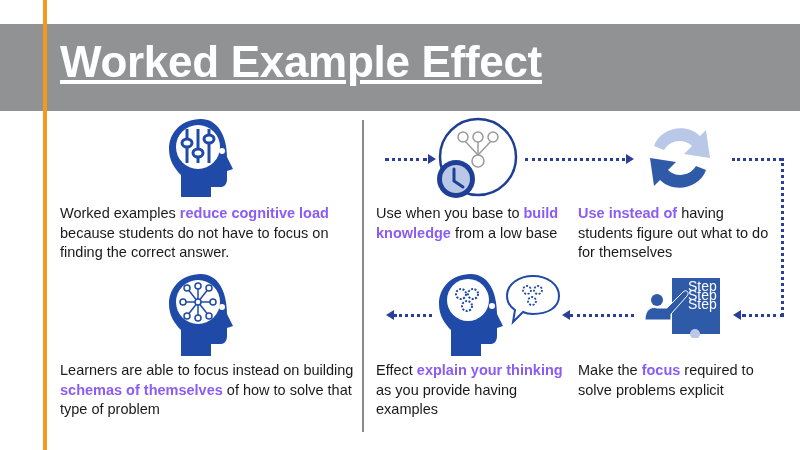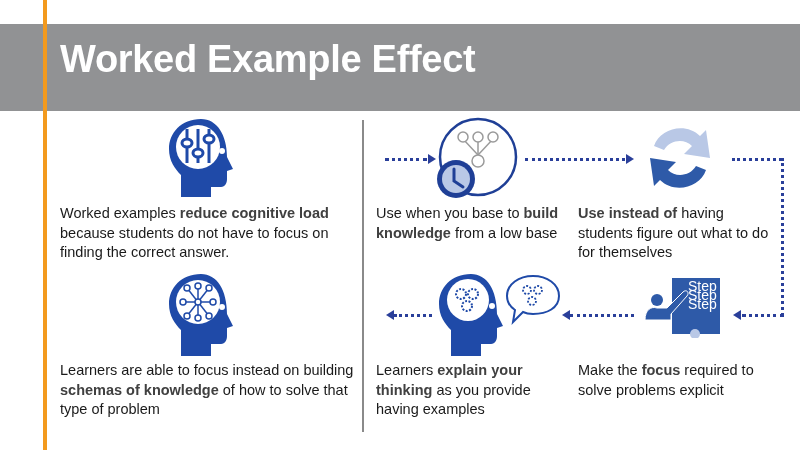--- a/index.html
+++ b/index.html
@@ -1,23 +1,23 @@
 <!DOCTYPE html>
 <html><head>
 <meta charset="utf-8">
 <style>
   html, body { margin:0; padding:0; }
   body { width:800px; height:450px; background:#ffffff; position:relative; overflow:hidden; font-family:"Liberation Sans", sans-serif; }
   .orange-bar { position:absolute; left:43px; top:0; width:4px; height:450px; background:#f39a1e; }
   .title-band { position:absolute; left:0; top:24px; width:800px; height:87px; background:#919294; }
   .title-band .orange-cross { position:absolute; left:43px; top:0; width:4px; height:87px; background:#f39a1e; }
-  .title { position:absolute; left:60px; top:40px; color:#ffffff; font-weight:bold; font-size:38px; letter-spacing:-0.3px; line-height:1; }
+  .title { position:absolute; left:60px; top:40px; color:#ffffff; font-weight:bold; font-size:44px; letter-spacing:-0.3px; line-height:1;text-decoration:underline; }
   .divider { position:absolute; left:362px; top:120px; width:2px; height:312px; background:#8a8a8a; }
   .card-text { position:absolute; font-size:14.5px; line-height:19.5px; color:#1a1a1a; }
-  .card-text .hl { color:#404040; font-weight:bold; }
+  .card-text .hl { color:#8b5cf6; font-weight:bold; }
   .icon { position:absolute; }
   .dots-h { position:absolute; height:0; border-top:3px dotted #2a3f9a; }
   .dots-v { position:absolute; width:0; border-left:3px dotted #2a3f9a; }
   .arrow-r { position:absolute; width:0; height:0; border-top:5px solid transparent; border-bottom:5px solid transparent; border-left:8px solid #2a3f9a; }
   .arrow-l { position:absolute; width:0; height:0; border-top:5px solid transparent; border-bottom:5px solid transparent; border-right:8px solid #2a3f9a; }
 </style>
 </head>
 <body>
 
 <div class="orange-bar"></div>
@@ -64,21 +64,21 @@
       <circle cx="44" cy="16" r="3"></circle>
     <circle cx="18" cy="30" r="3"></circle>
       <circle cx="48" cy="30" r="3"></circle>
     <circle cx="22" cy="44" r="3"></circle>
       <circle cx="33" cy="46" r="3"></circle>
       <circle cx="44" cy="44" r="3"></circle>
     <circle cx="33" cy="30" r="3"></circle>
   </g>
 </svg>
 <div class="card-text" style="left:60px;top:361px;width:300px;">
-  <span>Learners are able to focus instead on building </span><span class="hl">schemas of knowledge</span><span> of how to solve that type of problem</span>
+  <span>Learners are able to focus instead on building </span><span class="hl">schemas of themselves</span><span> of how to solve that type of problem</span>
 </div>
 
 <div class="dots-h" style="left:385px;top:158px;width:42px;"></div>
 <div class="arrow-r" style="left:428px;top:154px;"></div>
 <div class="dots-h" style="left:525px;top:158px;width:100px;"></div>
 <div class="arrow-r" style="left:626px;top:154px;"></div>
 <div class="dots-h" style="left:732px;top:158px;width:50px;"></div>
 <div class="dots-v" style="left:781px;top:158px;height:158px;"></div>
 <div class="dots-h" style="left:742px;top:314px;width:42px;"></div>
 <div class="arrow-l" style="left:733px;top:310px;"></div>
@@ -142,14 +142,14 @@
     <circle cx="32" cy="34" r="5" stroke-dasharray="2 1.5"></circle>
   </g>
   <path d="M98 4 C112 4 124 12 124 24 C124 36 112 42 98 42 C94 42 90 41 88 40 L78 50 L80 38 C74 34 72 30 72 24 C72 12 84 4 98 4 Z" fill="#ffffff" stroke="#1f4aa8" stroke-width="2"></path>
   <g stroke="#1f4aa8" stroke-width="1.8" fill="none">
     <circle cx="92" cy="18" r="4" stroke-dasharray="2 1.5"></circle>
     <circle cx="103" cy="18" r="4" stroke-dasharray="2 1.5"></circle>
     <circle cx="97" cy="29" r="4" stroke-dasharray="2 1.5"></circle>
   </g>
 </svg>
 <div class="card-text" style="left:376px;top:361px;width:195px;">
-  <span>Learners </span><span class="hl">explain your thinking</span><span> as you provide having examples</span>
+  <span>Effect </span><span class="hl">explain your thinking</span><span> as you provide having examples</span>
 </div>
 
 </body></html>

